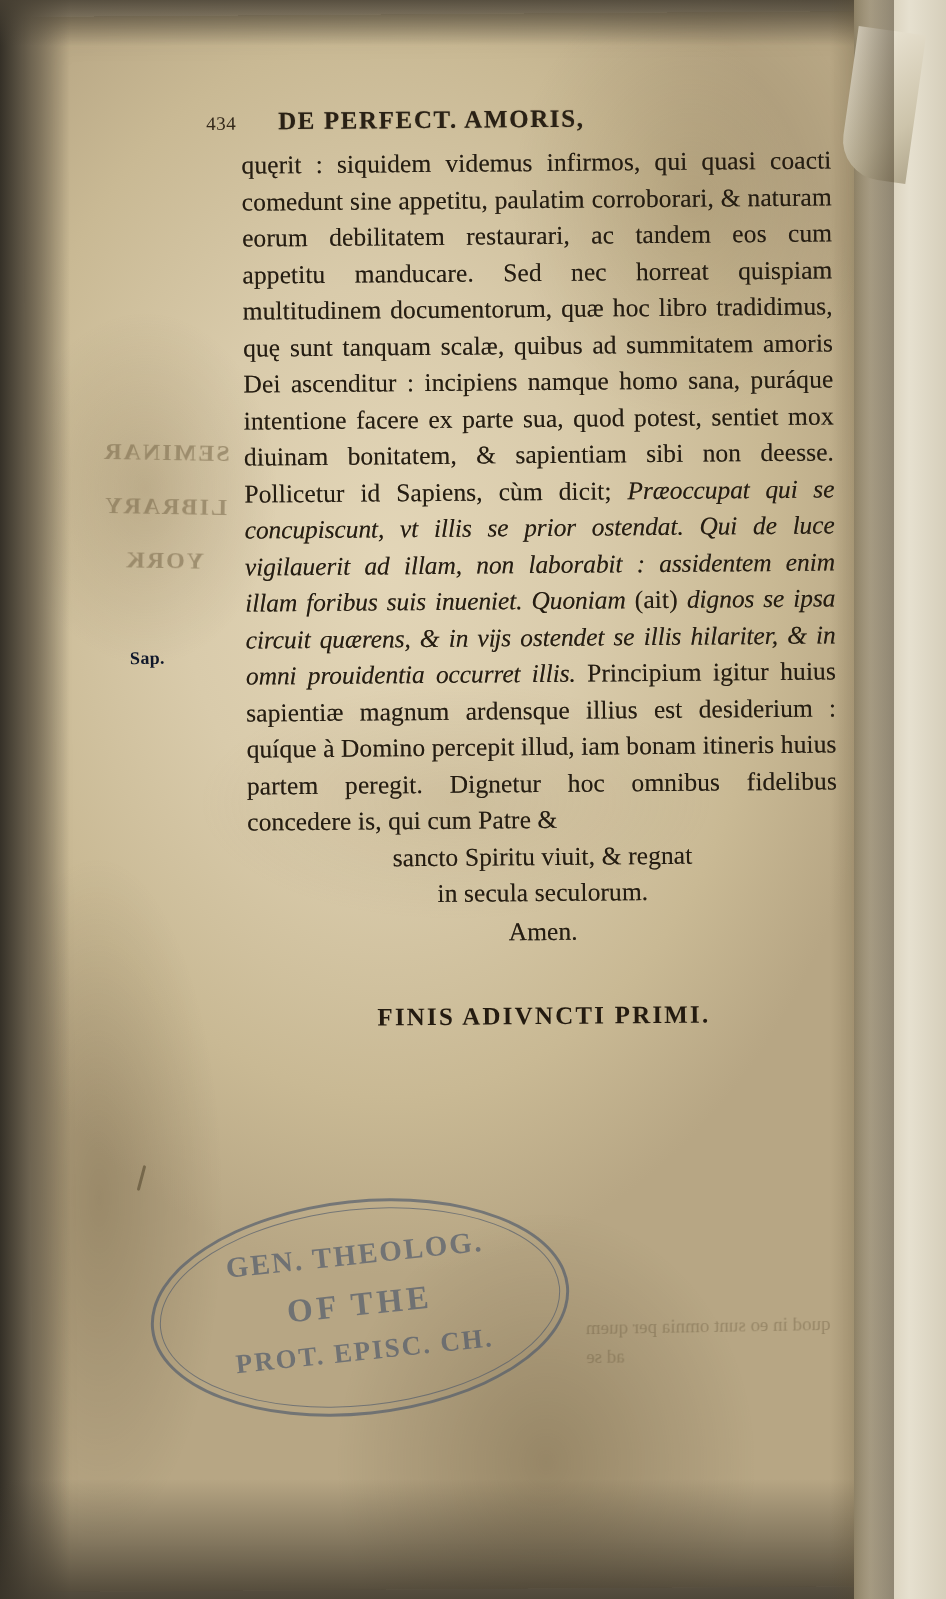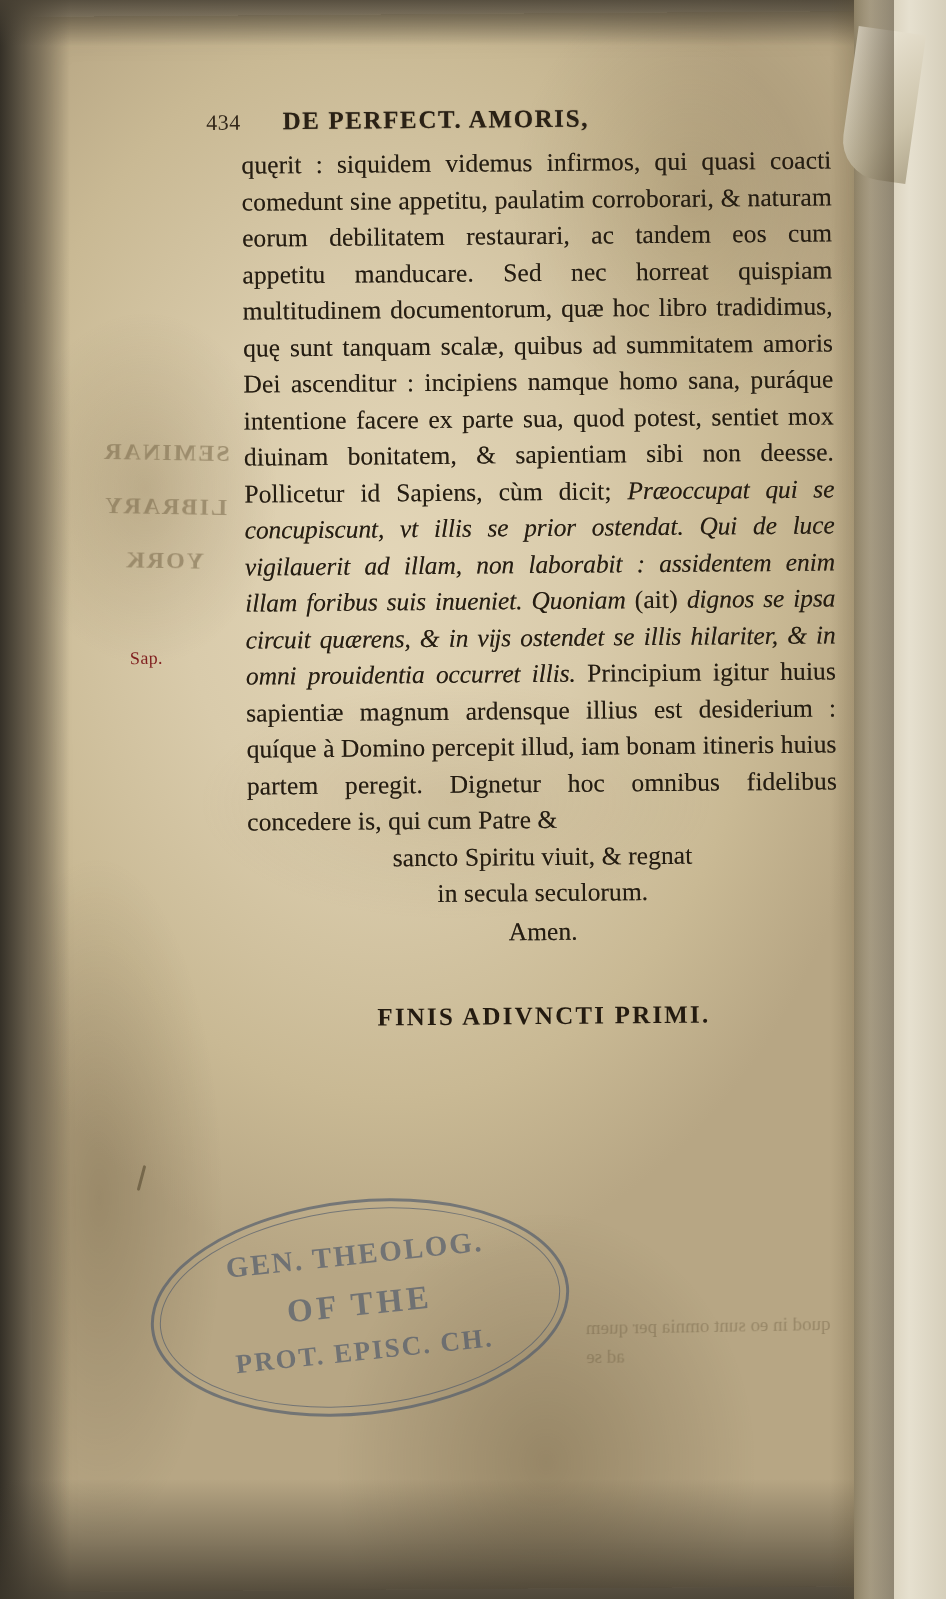--- a/index.html
+++ b/index.html
@@ -94,21 +94,21 @@
     transform: rotate(-0.5deg);
     color: #241c12;
   }
   .folio-line {
     display: flex;
     align-items: baseline;
     gap: 42px;
     margin-left: -35px;
   }
   .folio {
-    font-size: 22px;
+    font-size: 19px;
     letter-spacing: .5px;
     color: #33281a;
   }
   .running-head {
     font-size: 25px;
     letter-spacing: 1.6px;
     font-weight: 600;
     color: #2a2115;
     text-shadow: 0 0 1px rgba(40,30,15,.5);
   }
@@ -136,22 +136,22 @@
     font-weight: 600;
     color: #241b10;
   }
 
   
   .margin-note {
     position: absolute;
     left: 130px;
     top: 648px;
     font-size: 18px;
-    font-weight: 400;
-    color: #7f1d1d;
+    font-weight: 700;
+    color: #0f172a;
     transform: rotate(-1deg);
     letter-spacing: .3px;
   }
 
   
   .ghost-stamp {
     position: absolute;
     left: 60px;
     top: 425px;
     width: 210px;

